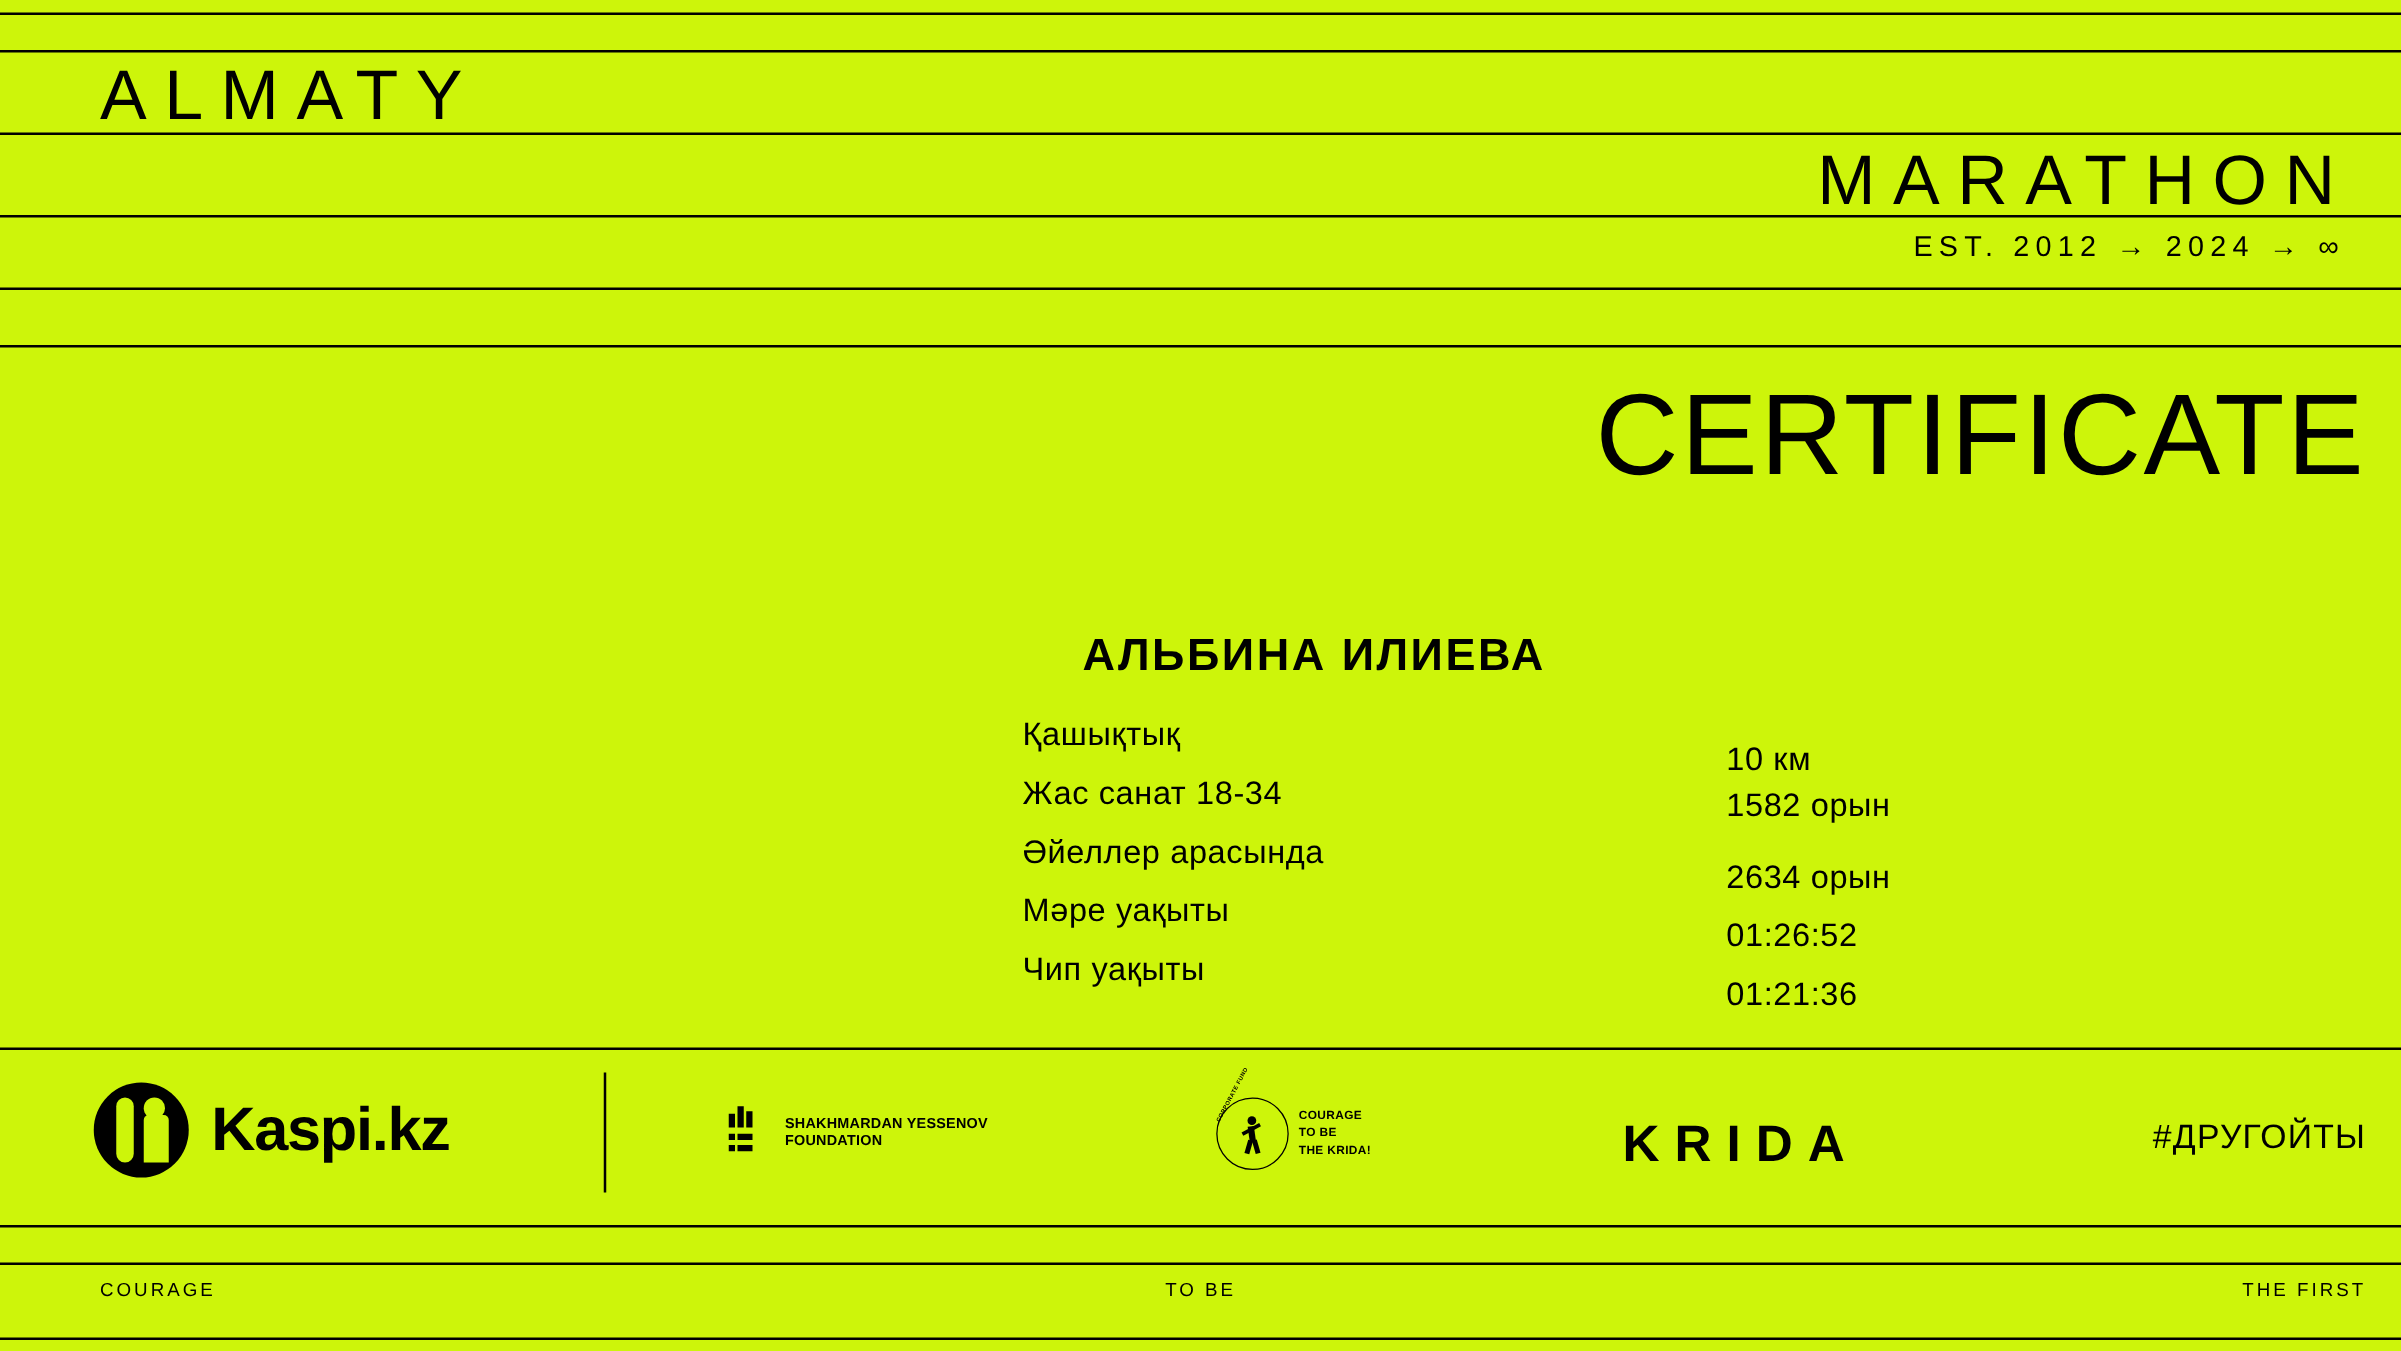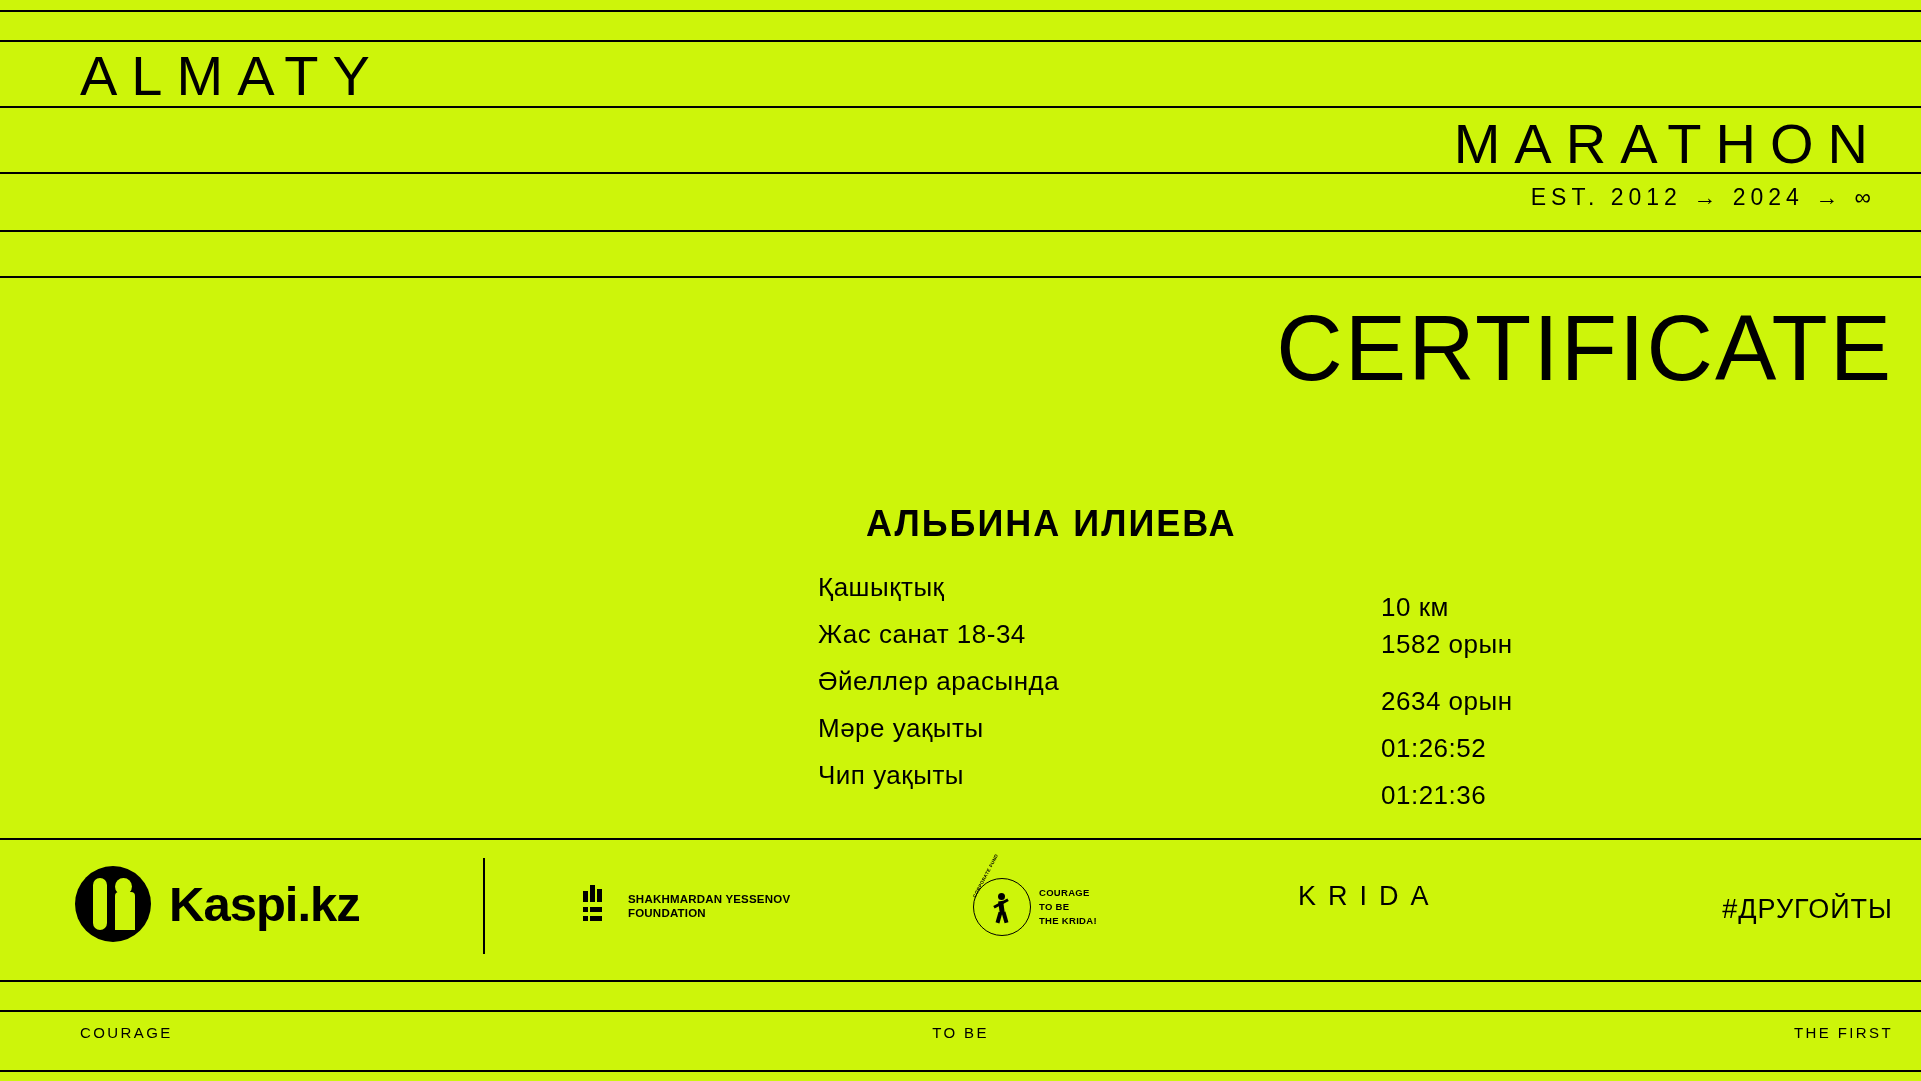--- a/index.html
+++ b/index.html
@@ -300,24 +300,24 @@
   .corpfund-text {
     font-size: 9.5px;
     font-weight: 700;
     line-height: 1.45;
     letter-spacing: 0.3px;
   }
 
   .krida {
     position: absolute;
     left: 1298px;
-    top: 41px;
-    font-size: 27px;
+    top: 52px;
+    font-size: 41px;
     letter-spacing: 12px;
-    font-weight: 400;
+    font-weight: 700;
     white-space: nowrap;
   }
   .drugoyty {
     position: absolute;
     right: 28px;
     top: 54px;
     font-size: 27px;
     font-weight: 400;
     letter-spacing: 1px;
     white-space: nowrap;

